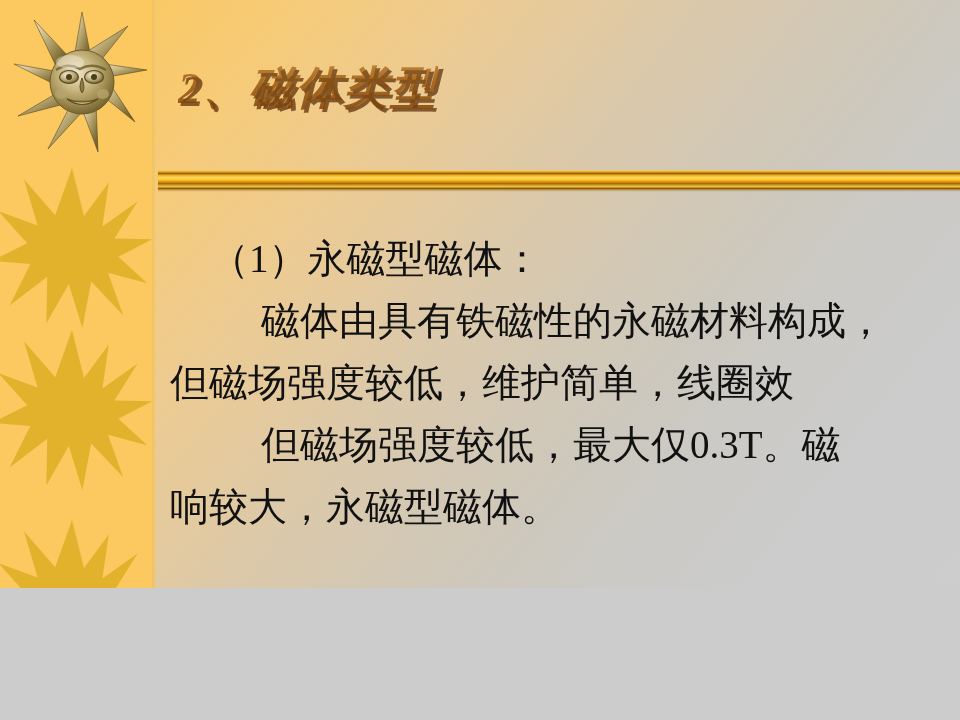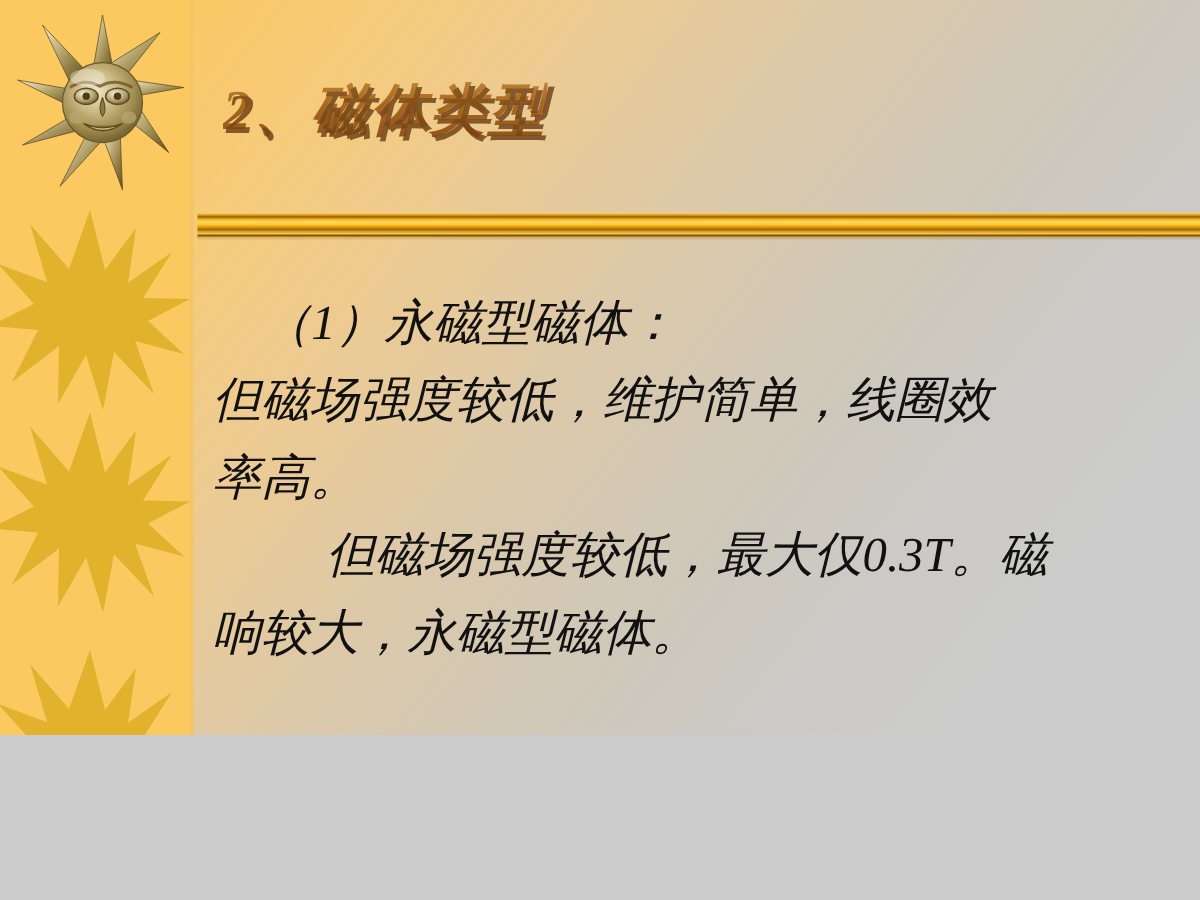--- a/index.html
+++ b/index.html
@@ -142,21 +142,20 @@
   .body-text {
     position: absolute;
     left: 170px;
     top: 228px;
     width: 790px;
     font-family: "Liberation Serif", "DejaVu Serif", serif;
     font-size: 39px;
     line-height: 62px;
     color: #111111;
     letter-spacing: 0px;
-    font-style: italic;
   }
   .body-line {
     white-space: pre;
   }
   .heading-line {
     padding-left: 40px;
   }
   .indent-2 {
     padding-left: 52px;
   }
@@ -230,19 +229,19 @@
     </svg>
   </div>
 
   <div class="title-shadow">2、磁体类型</div>
   <div class="title">2、磁体类型</div>
 
   <div class="divider"></div>
 
   <div class="body-text">
     <div class="body-line heading-line">（1）永磁型磁体：</div>
+    <div class="body-line indent-2">　磁体由具有铁磁性的永磁材料构成，</div>
     <div class="body-line">但磁场强度较低，维护简单，线圈效</div>
-    <div class="body-line">率高。</div>
     <div class="body-line indent-2">　但磁场强度较低，最大仅0.3T。磁</div>
     <div class="body-line">响较大，永磁型磁体。</div>
   </div>
 
 </div>
 
 </body></html>

